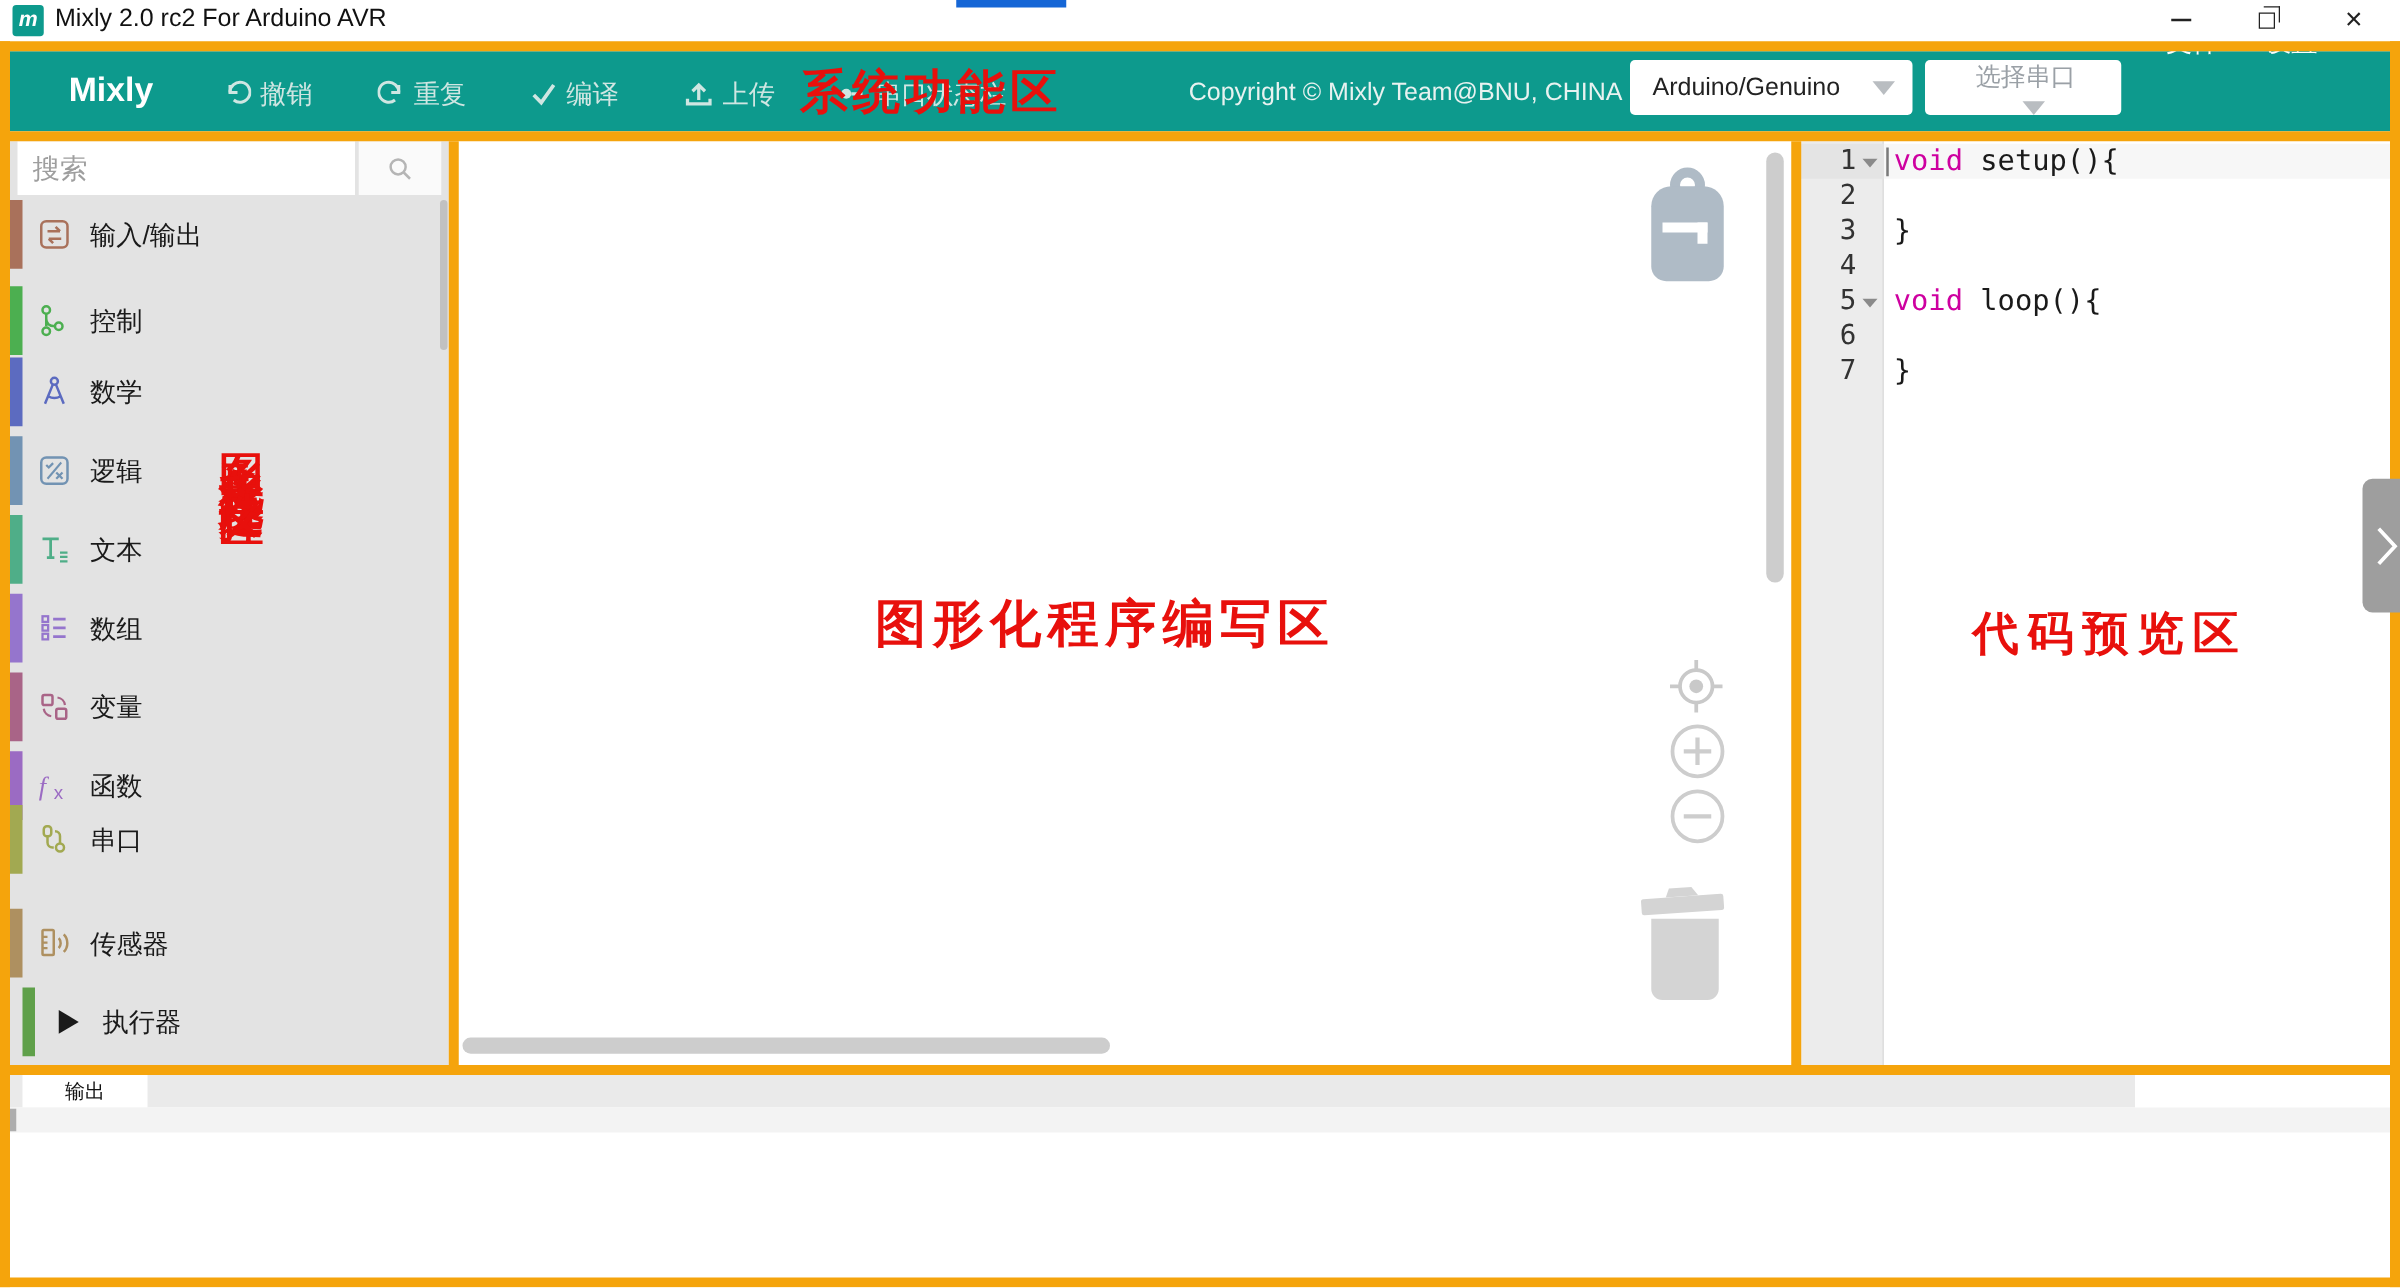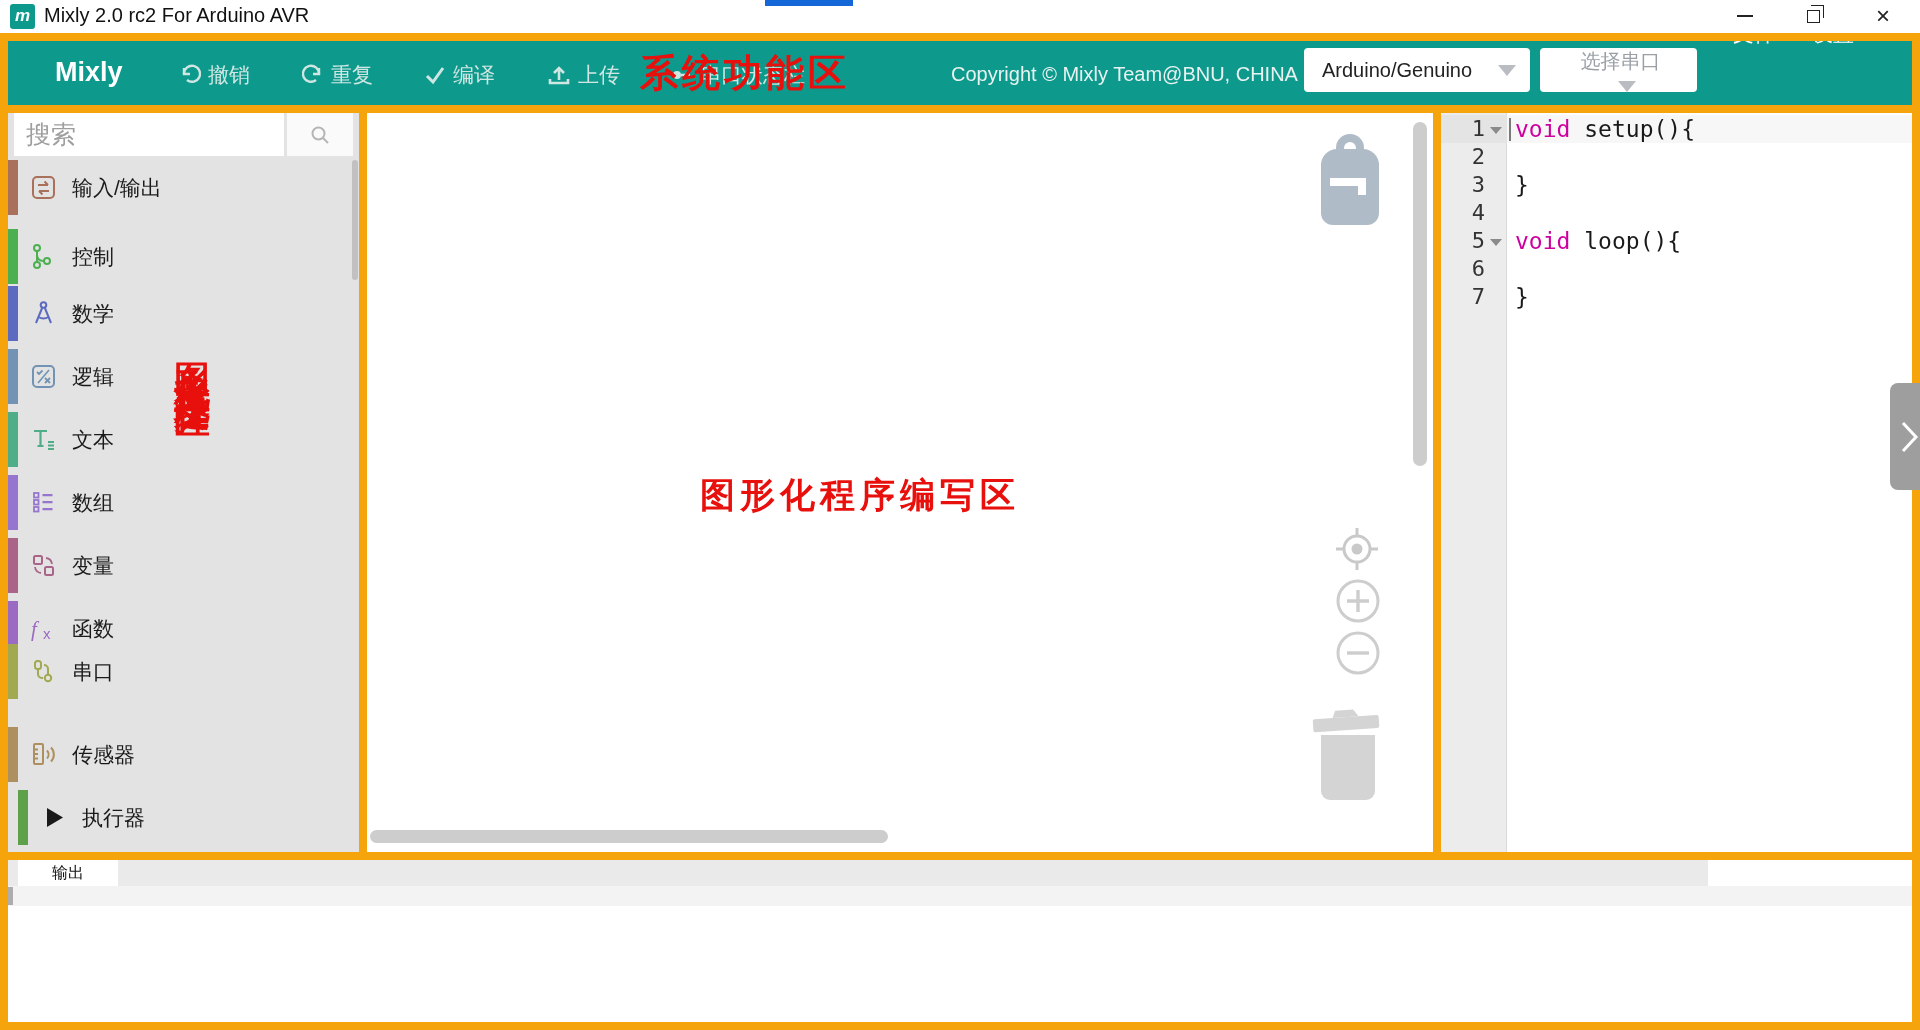--- a/index.html
+++ b/index.html
@@ -33,21 +33,21 @@
         padding:0 14px 0 18px; font-size:20px; justify-content:space-between; }
   .dd-board { left:1304px; width:226px; color:#222; }
   .dd-port  { left:1540px; width:157px; color:#9AA0A6;flex-direction:column; }
   .dd .caret { width:0; height:0; border-left:9px solid transparent; border-right:9px solid transparent; border-top:11px solid #B9BDC1; margin-left:12px; }
   .menu { position:absolute; top:20px; color:#fff; font-size:21px; display:flex; align-items:center; gap:6px; }
   .menu-file { left:1733px; } .menu-settings { left:1812px; }
 
   
   .sidebar { position:absolute; left:8px; top:113px; width:351px; height:739px; background:#E3E3E3; }
   .search-row { position:absolute; left:6px; top:0; width:345px; height:43px; display:flex; }
-  .search-input { width:270px; height:43px; border:none; outline:none; background:#fff; font-size:25px; padding:0 12px;
+  .search-input { width:270px; height:43px; border:none; outline:none; background:#fff; font-size:22px; padding:0 12px;
                   font-family:"Liberation Sans",sans-serif; color:#333; }
   .search-input::placeholder { color:#9E9E9E; }
   .search-btn { width:66px; height:43px; margin-left:3px; background:#FAFAFA; border:none; display:flex; align-items:center; justify-content:center; }
   .side-scroll { position:absolute; left:344px; top:47px; width:6px; height:120px; background:#C1C1C1; border-radius:3px; }
   .cat-row { position:absolute; left:0; width:351px; height:63px; display:flex; align-items:center; cursor:pointer; }
   .cat-bar { position:absolute; left:0; top:4px; width:10px; height:55px; }
   .cat-icon { position:absolute; left:22px; top:18px; width:27px; height:27px; }
   .cat-label { position:absolute; left:64px; font-size:21px; color:#1A1A1A; }
 
   
@@ -80,21 +80,21 @@
   .tabstrip { position:absolute; left:0; top:0; width:1700px; height:26px; background:#EAEAEA; }
   .tab-active { position:absolute; left:10px; top:0; width:100px; height:26px; background:#fff; display:flex; align-items:center; justify-content:center;
                 font-size:16px; color:#111; }
   .console-band { position:absolute; left:0; top:26px; width:1904px; height:20px; background:#F3F3F3; }
   .console-caret { position:absolute; left:0; top:27px; width:5px; height:18px; background:#ADADAD; }
 
   
   .anno { position:absolute; color:#E8100C; font-family:"DejaVu Serif",serif; font-weight:bold; z-index:50; pointer-events:none; }
   .anno-toolbar { left:640px; top:48px; font-size:38px; letter-spacing:4px; }
   .anno-side-vert { left:168px; top:334px; font-size:36px; writing-mode:vertical-rl; text-orientation:upright; letter-spacing:6px; }
-  .anno-canvas { left:700px; top:472px; font-size:35px; letter-spacing:5px; }
+  .anno-canvas { left:700px; top:472px; font-size:41px; letter-spacing:5px; }
   .anno-code { left:1578px; top:482px; font-size:37px; letter-spacing:7px; }
   .anno-output { left:852px; top:920px; font-size:35px; letter-spacing:6px; }
 </style>
 </head>
 <body>
 
 <div id="app">
 
   <div class="titlebar">
     <div class="app-icon">m</div>
@@ -397,14 +397,15 @@
         <span>输出</span>
       </div>
     </div>
     <div class="console-band"></div>
     <div class="console-caret"></div>
   </div>
 
   <div class="anno anno-toolbar">系统功能区</div>
   <div class="anno anno-side-vert">图形化程序选择区</div>
   <div class="anno anno-canvas">图形化程序编写区</div>
+  <div class="anno anno-code">代码预览区</div>
 
 </div>
 
 </body></html>

